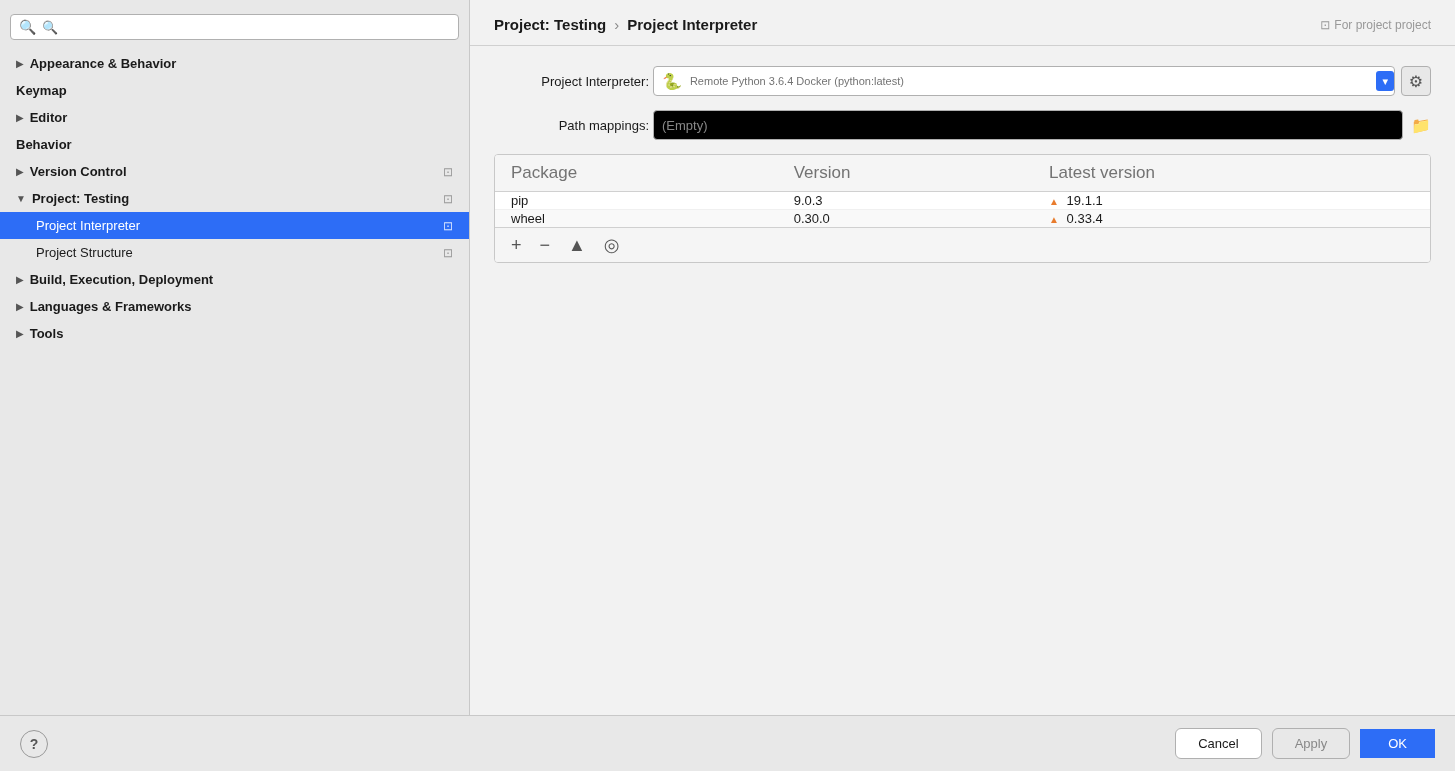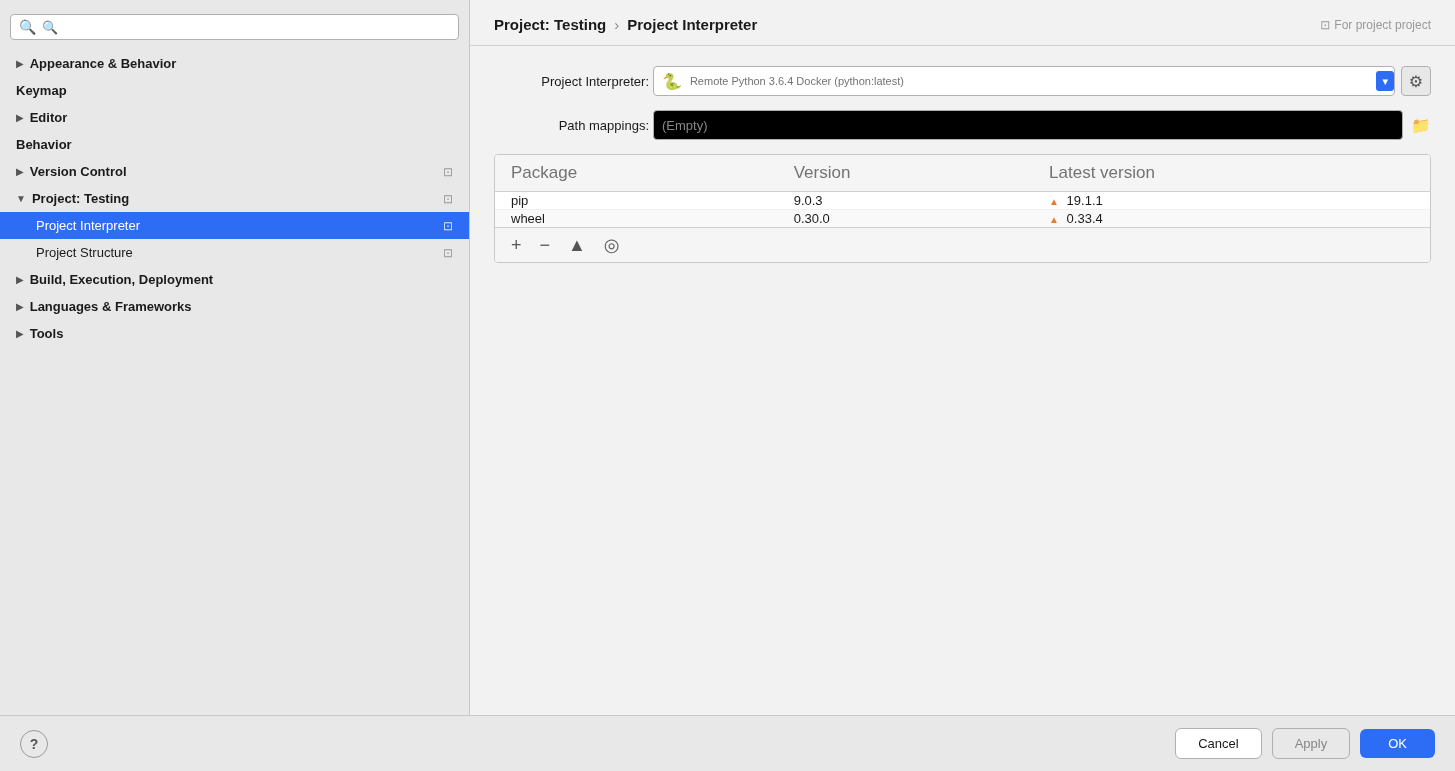--- a/index.html
+++ b/index.html
@@ -371,21 +371,21 @@
       border-radius: 6px;
       padding: 7px 22px;
       font-size: 13px;
       cursor: pointer;
       color: #888;
     }
 
     .btn-ok {
       background: #2d6df6;
       border: none;
-      border-radius: 6px;
+      border-radius: 0;
       padding: 7px 28px;
       font-size: 13px;
       cursor: pointer;
       color: white;
       font-weight: 500;
     }
   </style>
 </head>
 <body>
 

